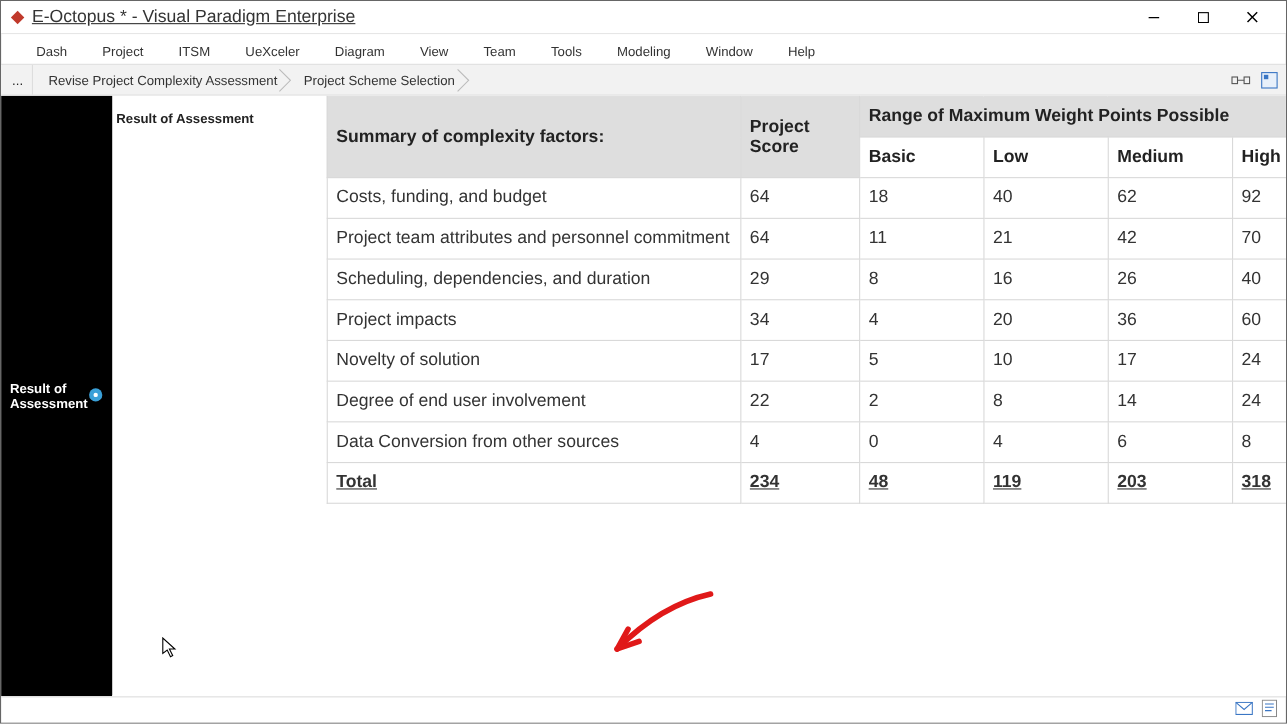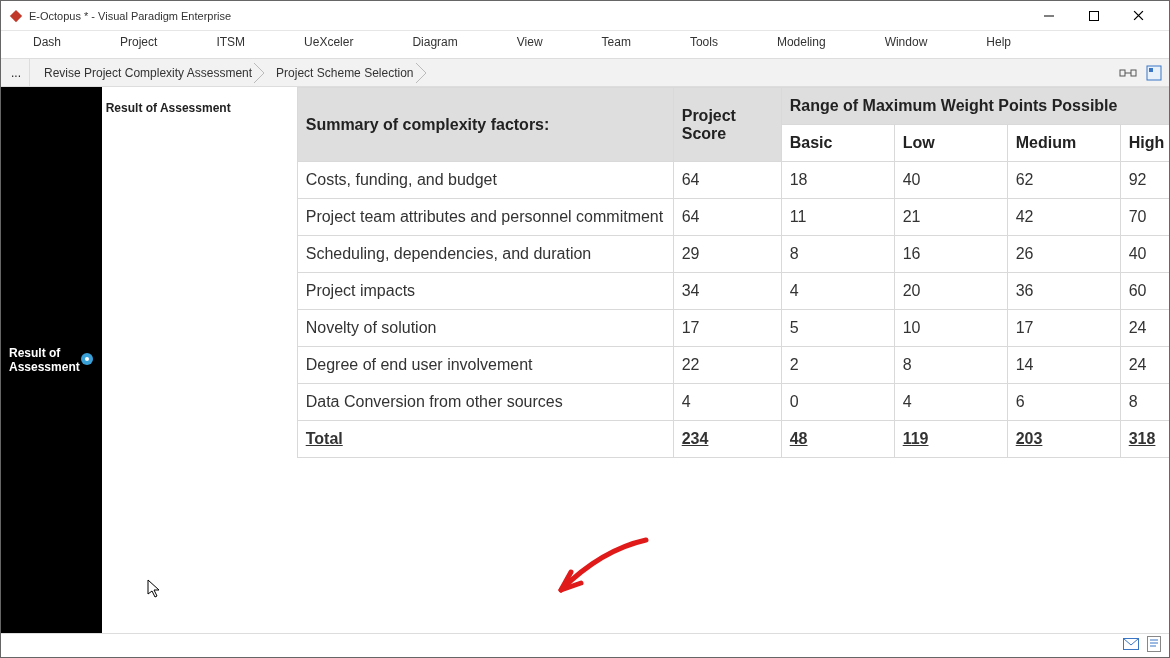--- a/index.html
+++ b/index.html
@@ -1,23 +1,23 @@
 <!DOCTYPE html>
 <html><head>
 <meta charset="utf-8">
 <style>
 * { box-sizing: border-box; }
 html, body { margin: 0; padding: 0; font-family: "Segoe UI", Arial, sans-serif; font-size: 12px; color: #222; background: #fff; }
 .window { width: 1170px; height: 658px; border: 1px solid #666; display: flex; flex-direction: column; position: relative; }
 .titlebar { height: 30px; display: flex; align-items: center; padding: 0 8px; background: #fff; border-bottom: 1px solid #e6e6e6; }
 .titlebar .app-icon { width: 14px; height: 14px; margin-right: 6px; color: #c23; }
-.titlebar .title { flex: 1; font-size: 11px; color: #333; }
+.titlebar .title { flex: 1; font-size: 16px; color: #333; text-decoration: underline; }
 .win-btns { display: flex; height: 100%; }
 .win-btn { width: 45px; display: flex; align-items: center; justify-content: center; }
-.menubar { height: 28px; display: flex; align-items: flex-start; padding: 0 8px 0 16px; border-bottom: 1px solid #ddd; gap: 27px; }
+.menubar { height: 28px; display: flex; align-items: flex-end; padding: 0 8px 0 16px; border-bottom: 1px solid #ddd; }
 .menubar .menu-item { padding: 4px 16px; cursor: default; font-size: 12px; color: #333; }
 .breadcrumb-bar { height: 28px; display: flex; align-items: center; background: #f2f2f2; border-bottom: 1px solid #ddd; padding-left: 2px; padding-right: 4px; }
 .bc-dots { padding: 0 8px; font-size: 12px; height: 100%; display: flex; align-items: center; border-right: 1px solid #ddd; margin-right: 4px; }
 .bc-item { display: flex; align-items: center; height: 100%; padding-left: 10px; font-size: 12px; color: #333; }
 .bc-item svg { height: 24px; width: 14px; }
 .bc-spacer { flex: 1; }
 .bc-tool { width: 22px; height: 22px; display: flex; align-items: center; justify-content: center; margin-left: 4px; }
 .content { flex: 1; overflow: hidden; background: #fff; display: flex; flex-direction: row; }
 .panel-header { background: #000; color: #fff; font-weight: bold; font-size: 12px; padding: 4px 8px; display: flex; align-items: center; }
 .panel-header .ph-title { flex: 1; }

